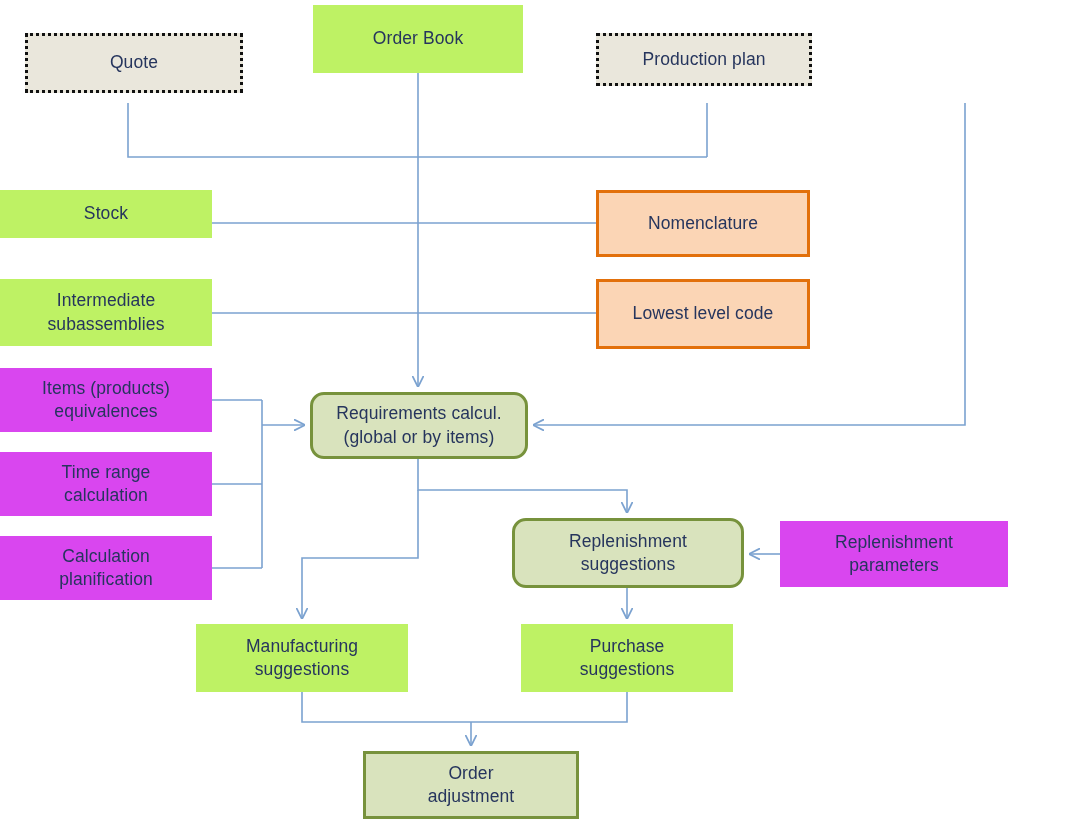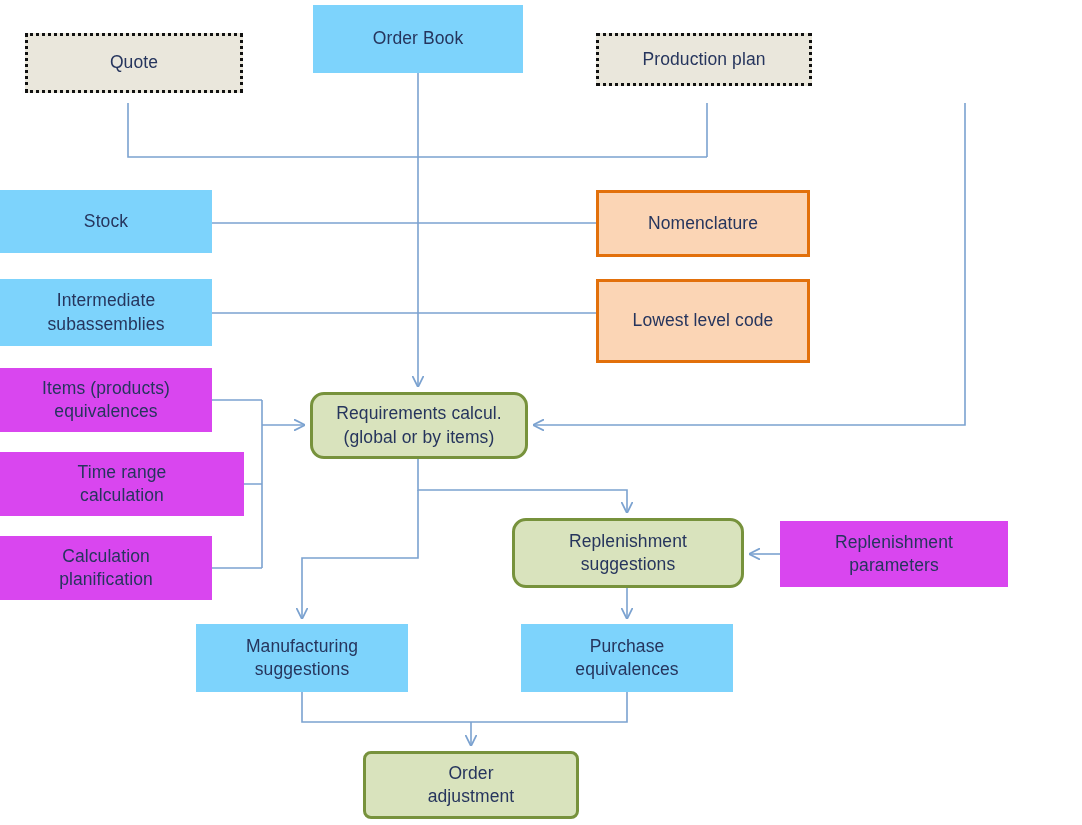--- a/index.html
+++ b/index.html
@@ -38,21 +38,21 @@
     letter-spacing: 0.1px;
     padding: 2px 6px;
     z-index: 2;
   }
   .node .lbl {
     display: block;
     white-space: pre-line;
   }
   
   .n-beige {
-    background: #7dd3fc;
+    background: #bef264;
     border: none;
   }
   
   .n-dashed {
     background: #eae7dc;
     border: 3px dotted #111111;
   }
   
   .n-orange-flat {
     background: #d946ef;
@@ -66,21 +66,21 @@
   
   .n-green-round {
     background: #d9e3bd;
     border: 3.5px solid #77923c;
     border-radius: 14px;
   }
   
   .n-green-square {
     background: #d9e3bd;
     border: 3.5px solid #77923c;
-    border-radius: 8px;
+    border-radius: 0;
   }
 </style>
 </head>
 <body>
 
 <div id="canvas">
 
   <svg id="edges" viewBox="0 0 1082 825" width="1082" height="825">
     <defs>
       <marker id="arrow" viewBox="0 0 10 10" refX="9" refY="5" markerWidth="7" markerHeight="7" orient="auto-start-reverse">
@@ -127,48 +127,48 @@
 
   <div class="node n-beige" style="left:313px; top:5px; width:210px; height:68px;">
     <span class="lbl">Order Book</span>
   </div>
 
   <div class="node n-dashed" style="left:596px; top:33px; width:216px; height:53px;">
     <span class="lbl">Production plan</span>
   </div>
 
 
-  <div class="node n-beige" style="left:0px; top:190px; width:212px; height:63px;">
+  <div class="node n-beige" style="left:0px; top:190px; width:212px; height:48px;">
     <span class="lbl">Stock</span>
   </div>
 
   <div class="node n-beige" style="left:0px; top:279px; width:212px; height:67px;">
     <span class="lbl">Intermediate
 subassemblies</span>
   </div>
 
   <div class="node n-orange-bordered" style="left:596px; top:190px; width:214px; height:67px;">
     <span class="lbl">Nomenclature</span>
   </div>
 
-  <div class="node n-orange-bordered" style="left:596px; top:279px; width:214px; height:84px;">
+  <div class="node n-orange-bordered" style="left:596px; top:279px; width:214px; height:70px;">
     <span class="lbl">Lowest level code</span>
   </div>
 
   <div class="node n-orange-flat" style="left:0px; top:368px; width:212px; height:64px;">
     <span class="lbl">Items (products)
 equivalences</span>
   </div>
 
   <div class="node n-green-round" style="left:310px; top:392px; width:218px; height:67px;">
     <span class="lbl">Requirements calcul.
 (global or by items)</span>
   </div>
 
-  <div class="node n-orange-flat" style="left:0px; top:452px; width:244px; height:64px;">
+  <div class="node n-orange-flat" style="left:0px; top:452px; width:212px; height:64px;">
     <span class="lbl">Time range
 calculation</span>
   </div>
 
   <div class="node n-orange-flat" style="left:0px; top:536px; width:212px; height:64px;">
     <span class="lbl">Calculation
 planification</span>
   </div>
 
   <div class="node n-green-round" style="left:512px; top:518px; width:232px; height:70px;">
@@ -181,21 +181,21 @@
 parameters</span>
   </div>
 
   <div class="node n-beige" style="left:196px; top:624px; width:212px; height:68px;text-align:center;">
     <span class="lbl">Manufacturing
 suggestions</span>
   </div>
 
   <div class="node n-beige" style="left:521px; top:624px; width:212px; height:68px;">
     <span class="lbl">Purchase
-equivalences</span>
+suggestions</span>
   </div>
 
   <div class="node n-green-square" style="left:363px; top:751px; width:216px; height:68px;">
     <span class="lbl">Order
 adjustment</span>
   </div>
 
 </div>
 
 </body></html>

